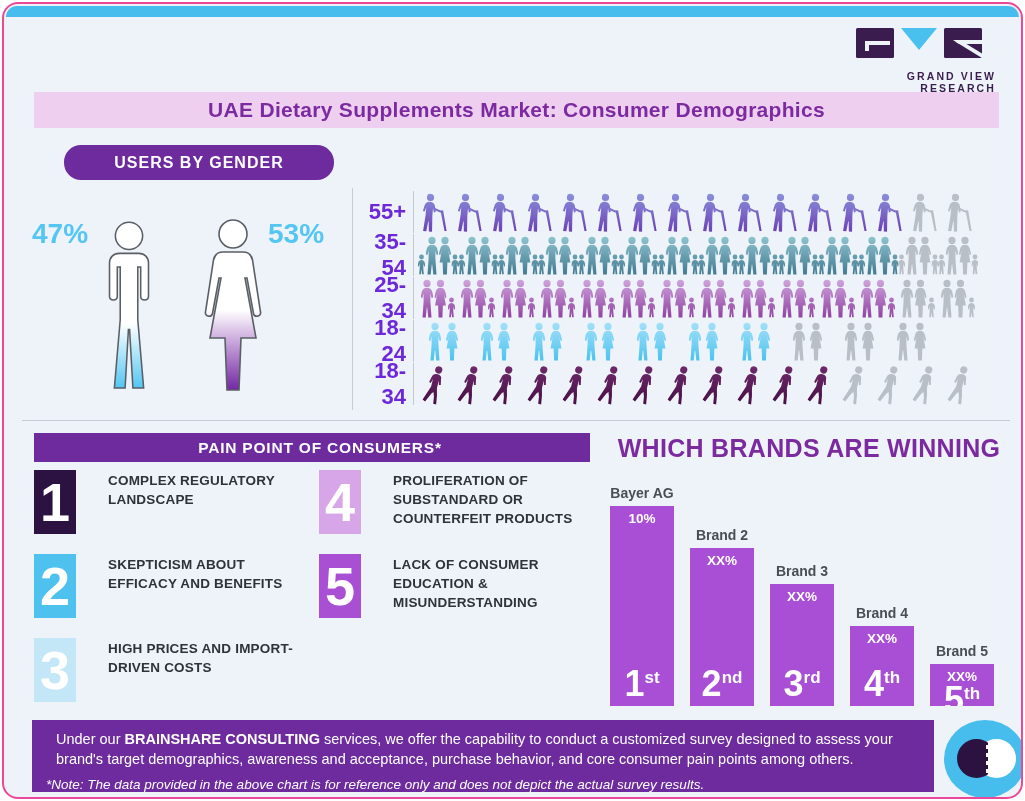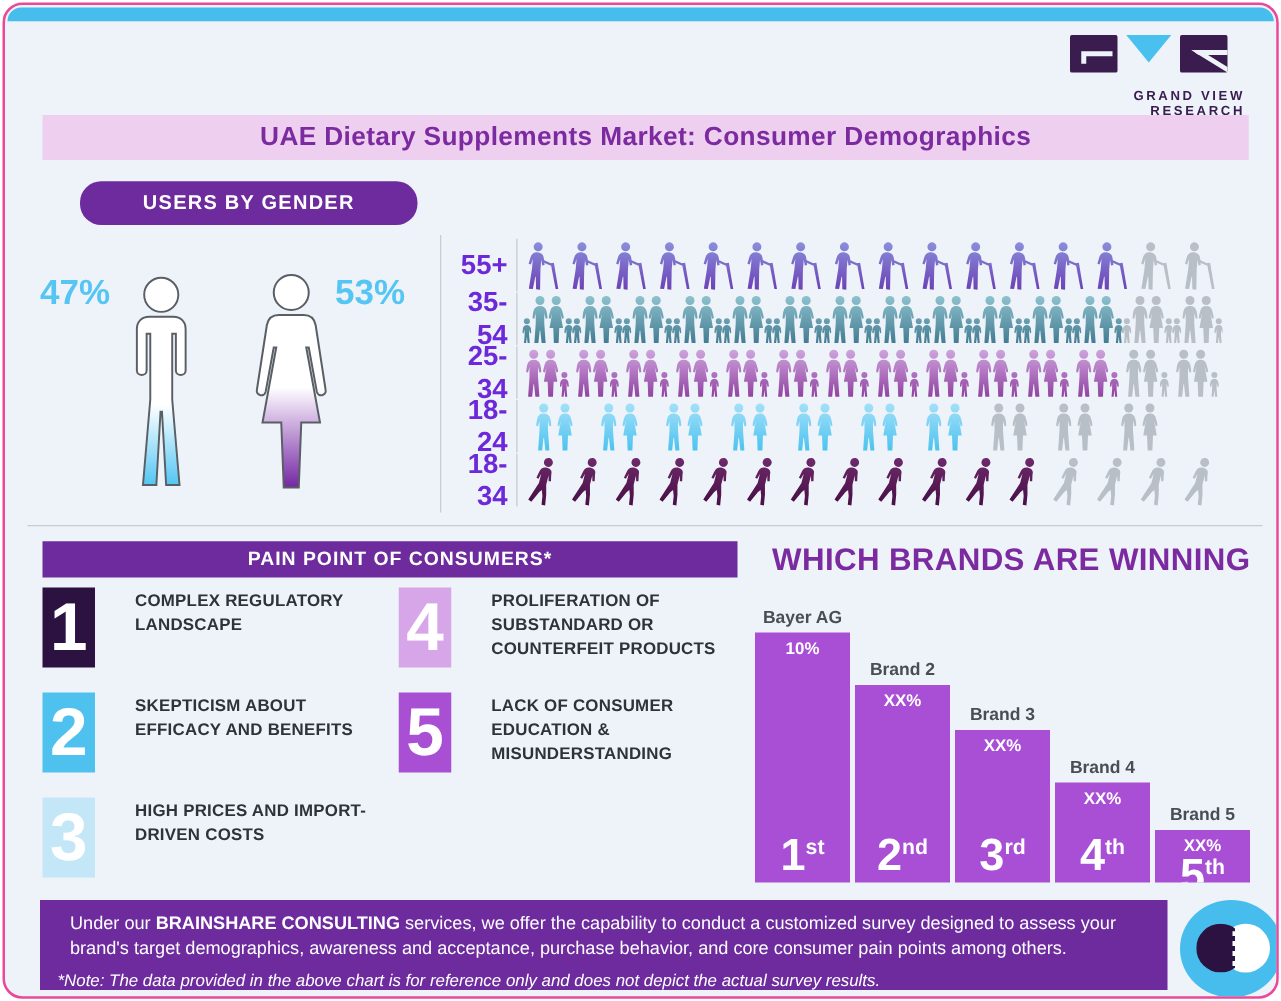--- a/index.html
+++ b/index.html
@@ -48,21 +48,21 @@
   .num-block span{color:#ffffff;font-size:54px;font-weight:800;line-height:1;}
   .pain-text{font-size:13.5px;font-weight:800;color:#2e3338;line-height:1.4;letter-spacing:.2px;
              padding-top:2px;max-width:195px;}
   
   .brands-title{position:absolute;left:600px;top:428px;width:410px;text-align:center;
                 font-size:25px;font-weight:800;color:#7c2aa0;line-height:1.3;letter-spacing:.3px;}
   .outline-txt{color:#f3eaf9;-webkit-text-stroke:1.6px #a767c9;letter-spacing:1px;}
   .bars{position:absolute;left:607px;top:474px;height:228px;display:flex;align-items:flex-end;gap:18px;}
   .bar-col{width:62px;display:flex;flex-direction:column;align-items:center;justify-content:flex-end;}
   .bar-label{font-size:14px;font-weight:800;color:#4a4e54;margin-bottom:5px;white-space:nowrap;}
-  .bar{width:76px;background:#a94fd6;display:flex;flex-direction:column;align-items:center;
+  .bar{width:64px;background:#a94fd6;display:flex;flex-direction:column;align-items:center;
        justify-content:space-between;overflow:hidden;}
   .bar-pct{color:#fff;font-weight:800;font-size:13.5px;margin-top:5px;}
   .bar-rank{color:#fff;font-weight:800;font-size:36px;line-height:.9;margin-bottom:6px;}
   .bar-rank sup{font-size:17px;vertical-align:super;}
   
   .footer-box{position:absolute;left:28px;top:716px;width:902px;height:72px;background:#6d2b9e;
               color:#fff;padding:9px 14px;box-sizing:border-box;}
   .footer-main{font-size:14.5px;line-height:1.4;margin-left:10px;}
   .footer-note{font-size:13.5px;font-style:italic;margin-top:7px;}
   .venn{position:absolute;left:940px;top:716px;width:82px;height:78px;}

